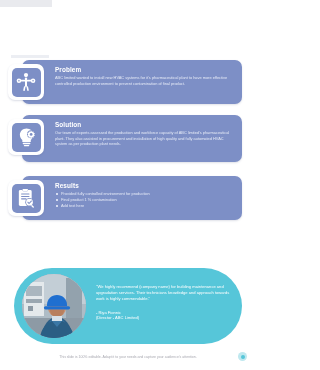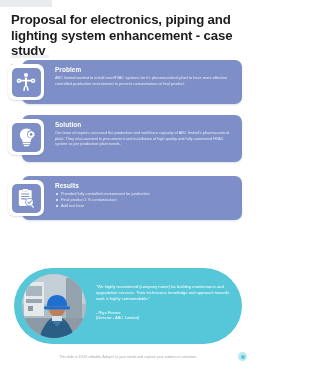--- a/index.html
+++ b/index.html
@@ -224,24 +224,20 @@
     display: block;
   }
 </style>
 </head>
 <body>
 
 <div class="slide">
 
   <div class="top-accent"></div>
 
-  <div class="header">
-    <h1 class="title">Proposal for electronics, piping and lighting system enhancement - case study</h1>
-    <p class="subtitle">This slide represents the case study for proposal providing information about problem, solution implemented with key results.</p>
-  </div>
   <div class="header-rule"></div>
 
   <div class="card problem">
     <div class="icon-tile">
       <div class="icon-inner">
         <svg width="22" height="22" viewBox="0 0 24 24" fill="#ffffff" aria-hidden="true">
           <circle cx="12" cy="4.4" r="2.3"></circle>
           <rect x="10.9" y="7" width="2.2" height="10.4" rx="1"></rect>
           <rect x="5.6" y="9.6" width="12.8" height="1.9" rx="0.95"></rect>
           <rect x="9.4" y="16.6" width="1.7" height="5.2" rx="0.8" transform="rotate(12 10.2 19)"></rect>

